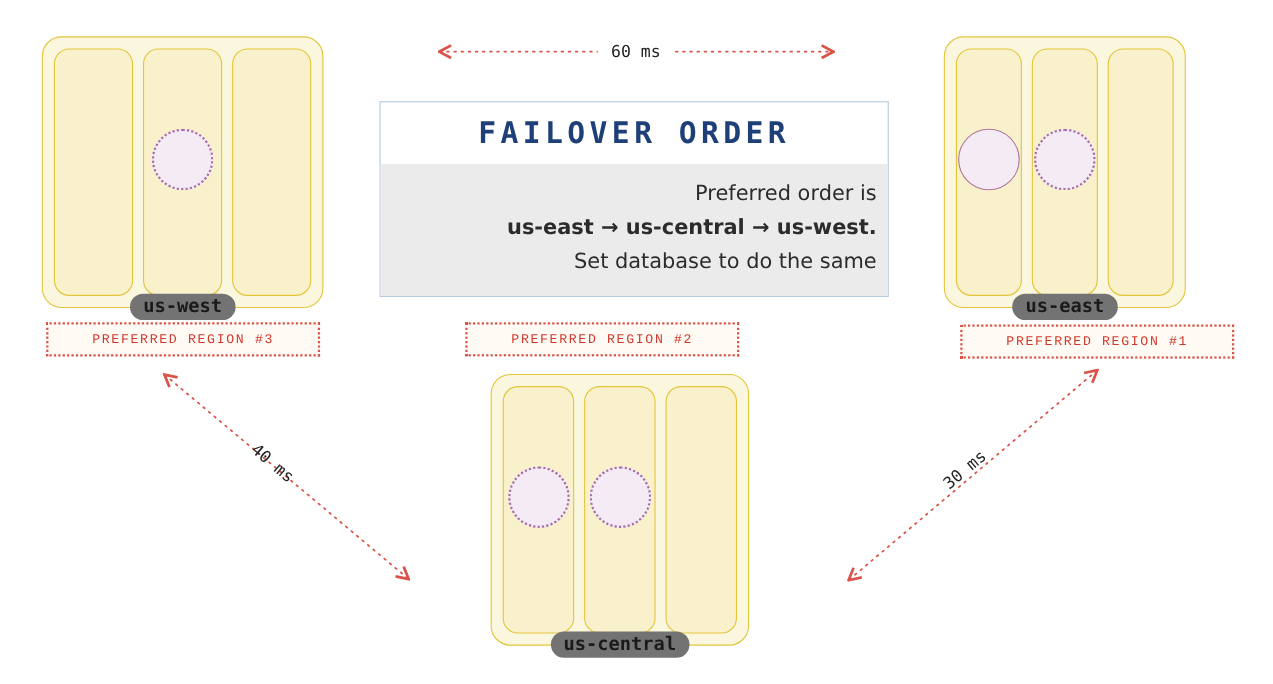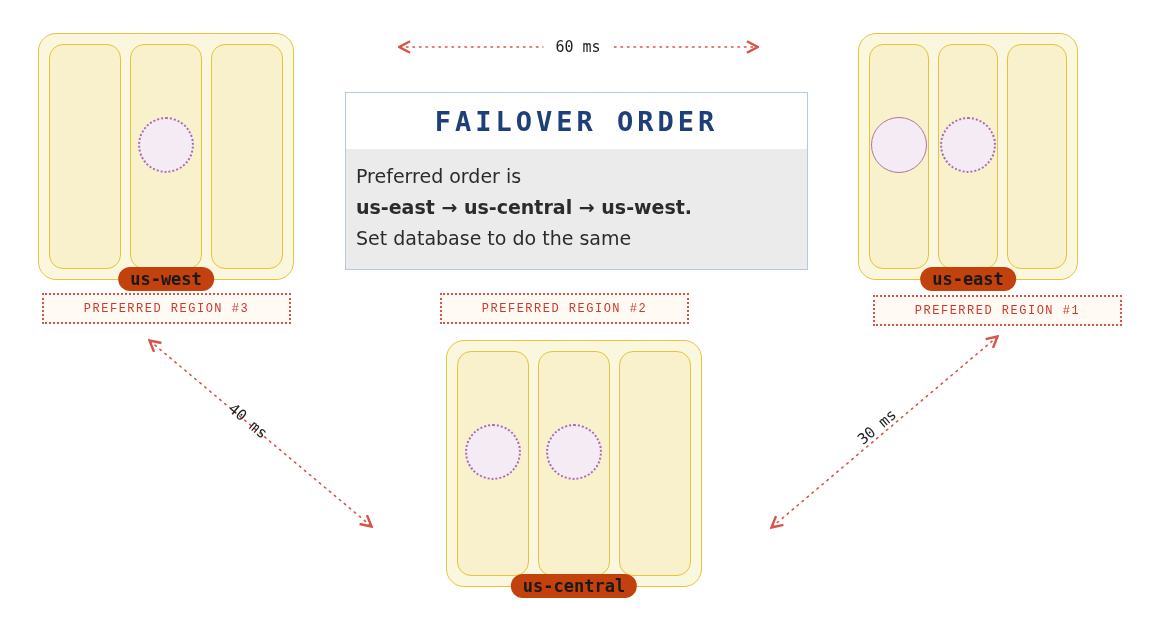--- a/index.html
+++ b/index.html
@@ -22,21 +22,21 @@
     border-radius:14px; background:#F8F1CB;
   }
   .replica {
     position:absolute; top:72px; left:50%; transform:translateX(-50%);
     width:56px; height:56px; border-radius:50%; background:#F4EBF5;
   }
   .replica.dotted { border:2.5px dotted #A96CA8; }
   .replica.solid  { border:1.5px solid #B0779B; }
   .region-pill {
     position:absolute; left:50%; bottom:-12px; transform:translateX(-50%);
-    background:#c2410c; border-radius:12px; padding:2px 12px;
+    background:#737373; border-radius:12px; padding:2px 12px;
     font-family:"DejaVu Sans Mono", monospace; font-weight:bold;
     font-size:17px; color:#1a1a1a; white-space:nowrap; z-index:3;
   }
 
   
   .preferred {
     position:absolute; width:249px; height:31px;
     border:2px dotted #D95348; background:#FFFBF4;
     display:flex; align-items:center; justify-content:center;
     font-family:Liberation Mono, monospace; font-size:12px;
@@ -47,21 +47,21 @@
   .callout {
     position:absolute; left:345px; top:92px; width:463px;
     border:1px solid #B5C9E2; background:#ffffff; z-index:2;
   }
   .callout-header {
     padding:13px 10px 12px; text-align:center;
     font-family:"DejaVu Sans Mono", monospace; font-weight:bold;
     font-size:27px; letter-spacing:4px; color:#1E3F77;
   }
   .callout-body {
-    background:#EBEBEB; padding:12px 10px 15px; text-align:left;
+    background:#EBEBEB; padding:12px 10px 15px; text-align:right;
     font-size:19px; line-height:31px; color:#2b2b2b;
   }
   .callout-body .bold { font-weight:bold; }
 
   
   .latency {
     position:absolute; font-family:"DejaVu Sans Mono", monospace;
     font-size:15px; color:#222222; white-space:nowrap; z-index:2;
   }
   .latency.top {
@@ -108,33 +108,33 @@
     <div class="zone">
       <div class="replica solid"></div>
     </div>
     <div class="zone">
       <div class="replica dotted"></div>
     </div>
     <div class="zone"></div>
     <div class="region-pill">us-east</div>
   </div>
 
-  <div class="region" style="left:446px; top:340px; width:256px; height:247px;">
+  <div class="region" style="left:446px; top:340px; width:235px; height:247px;">
     <div class="zone">
       <div class="replica dotted"></div>
     </div>
     <div class="zone">
       <div class="replica dotted"></div>
     </div>
     <div class="zone"></div>
     <div class="region-pill">us-central</div>
   </div>
 
   <div class="preferred" style="left:42px; top:293px;">PREFERRED REGION #3</div>
-  <div class="preferred" style="left:440px; top:293px;text-align:center;">PREFERRED REGION #2</div>
+  <div class="preferred" style="left:423px; top:293px;text-align:center;">PREFERRED REGION #2</div>
   <div class="preferred" style="left:873px; top:295px;">PREFERRED REGION #1</div>
 
   <div class="callout">
     <div class="callout-header">FAILOVER ORDER</div>
     <div class="callout-body">
       <div>Preferred order is</div>
       <div class="bold">us-east → us-central → us-west.</div>
       <div>Set database to do the same</div>
     </div>
   </div>

